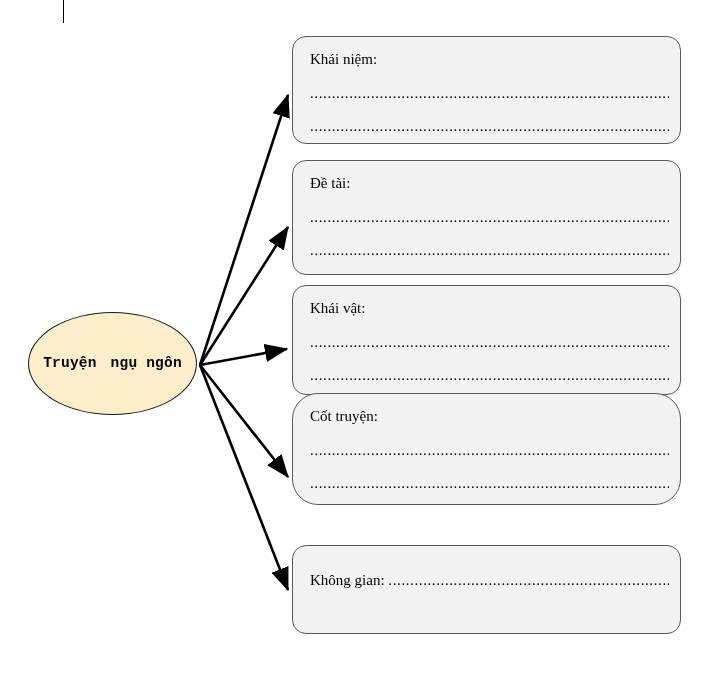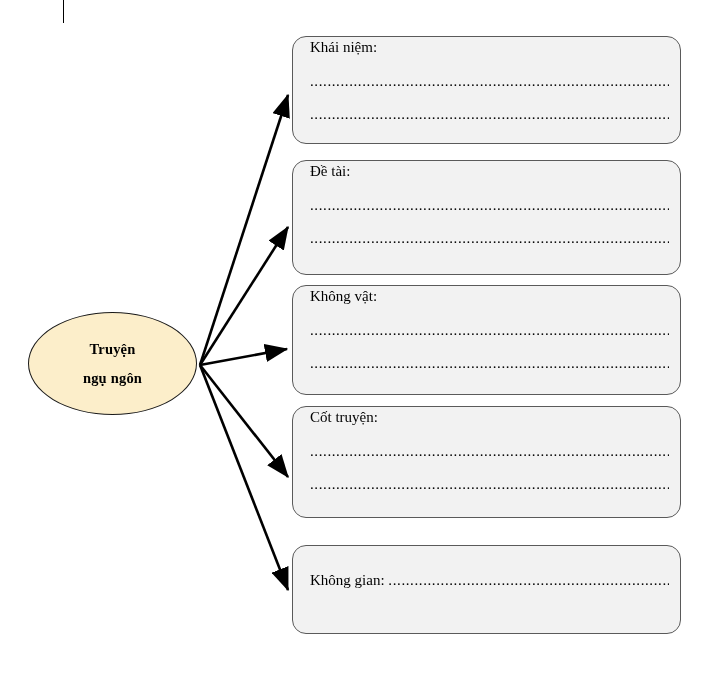--- a/index.html
+++ b/index.html
@@ -45,43 +45,44 @@
     position: absolute;
     left: 28px;
     top: 312px;
     width: 169px;
     height: 103px;
     border-radius: 50%;
     background: #FCEECA;
     border: 1px solid #1a1a1a;
     box-sizing: border-box;
     display: flex;
-    flex-direction: column;
+    flex-direction: row;
     align-items: center;
     justify-content: center;
     gap: 14px;
+    font-family: Liberation Mono, monospace;
   }
   #center-node .node-line {
     font-weight: bold;
     font-size: 14.5px;
     letter-spacing: 0.2px;
     line-height: 1;
     white-space: nowrap;
   }
 
   
   .field-box {
     position: absolute;
     left: 292px;
     width: 389px;
     background: #F2F2F2;
     border: 1px solid #5a5a5a;
     border-radius: 14px;
     box-sizing: border-box;
-    padding: 2px 11px 0 17px;
+    padding: 14px 11px 0 17px;
   }
   .field-box .field-label {
     font-size: 15px;
     line-height: 1.1;
     white-space: nowrap;
   }
   .dotline {
     font-size: 15px;
     letter-spacing: 0.6px;
     line-height: 1;
@@ -108,21 +109,21 @@
     overflow: hidden;
     margin-bottom: 9px;
   }
   .inline-row .row-label { }
   .inline-row .row-dots { letter-spacing: 0.6px; }
 
   
   #box-1 { top: 36px;  height: 108px; }
   #box-2 { top: 160px; height: 115px; }
   #box-3 { top: 285px; height: 110px; }
-  #box-4 { top: 406px; height: 112px; }
+  #box-4 { top: 393px; height: 112px; border-radius: 26px; }
   #box-5 { top: 545px; height: 89px; }
 </style>
 </head>
 <body>
 
 <div id="canvas">
 
   <div id="caret-mark"></div>
 
   <svg id="connectors" viewBox="0 0 711 699" xmlns="http://www.w3.org/2000/svg">
@@ -151,21 +152,21 @@
     <div class="dotline">..............................................................................................</div>
   </div>
 
   <div class="field-box stacked" id="box-2">
     <div class="field-label">Đề tài:</div>
     <div class="dotline">..............................................................................................</div>
     <div class="dotline">..............................................................................................</div>
   </div>
 
   <div class="field-box stacked" id="box-3">
-    <div class="field-label">Không vật:</div>
+    <div class="field-label">Khái vật:</div>
     <div class="dotline">..............................................................................................</div>
     <div class="dotline">..............................................................................................</div>
   </div>
 
   <div class="field-box stacked" id="box-4">
     <div class="field-label">Cốt truyện:</div>
     <div class="dotline">..............................................................................................</div>
     <div class="dotline">..............................................................................................</div>
   </div>
 

